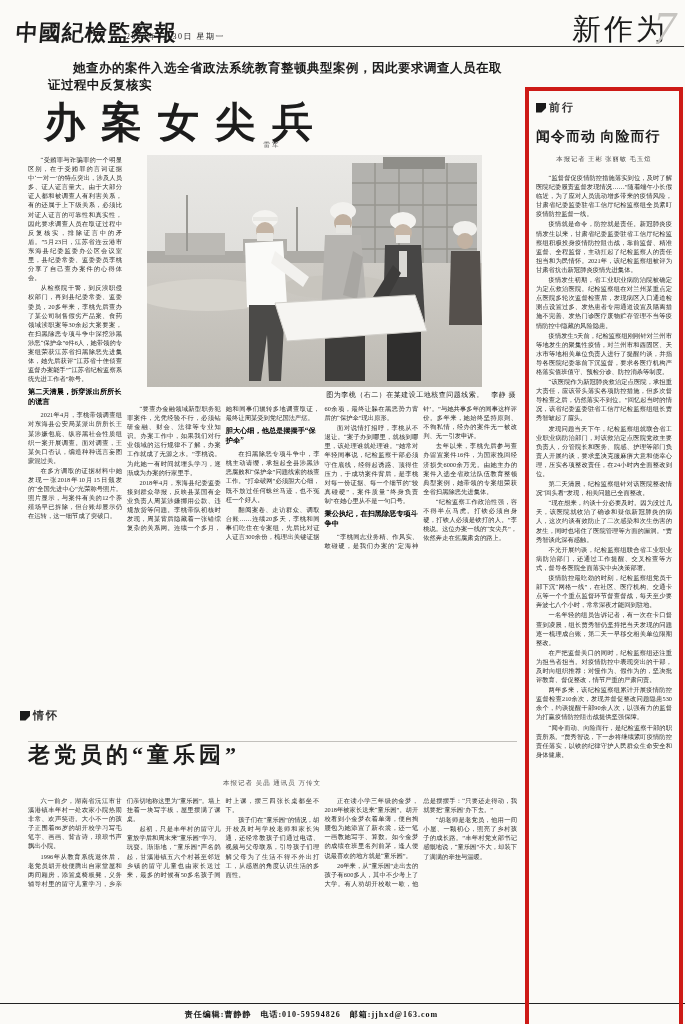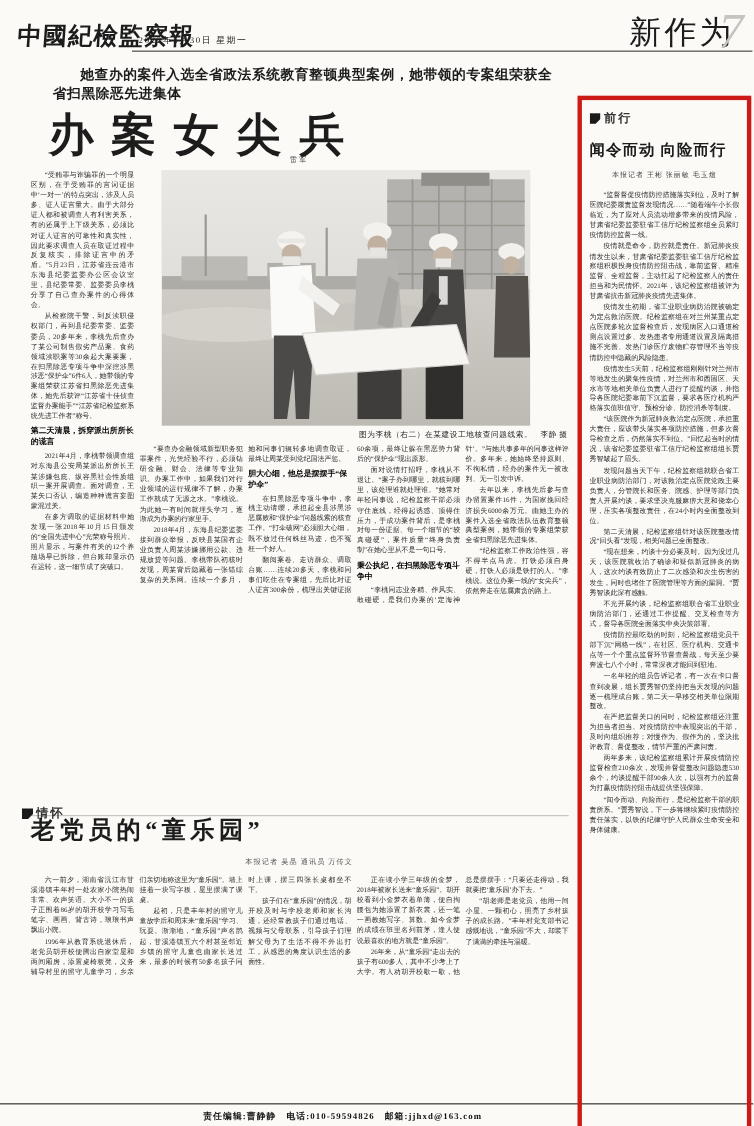--- a/index.html
+++ b/index.html
@@ -44,21 +44,21 @@
     margin:4px 0 3px 0 !important; line-height:10px !important;
   }
   .main-col1 { left:28px; top:155px; width:94px; height:588px; overflow:hidden; }
   .photo-frame { left:147px; top:155px; width:335px; height:232px; background:#d8d7d4; overflow:hidden; }
   .photo-caption { left:147px; top:390px; width:369px; font-size:7px; color:#222; text-align:right; letter-spacing:.5px; }
   .main-flow { left:127px; top:404px; width:390px; height:338px; overflow:hidden; column-count:4; column-gap:5px; }
 
   .section-divider { left:28px; top:741px; width:489px; height:0; border-top:1px solid #c2c0bc; }
 
   
-  .bottom-label { left:20px; top:732px; display:flex; align-items:center; gap:3px; }
+  .bottom-label { left:20px; top:708px; display:flex; align-items:center; gap:3px; }
   .label-icon { width:10px; height:10px; background:#1a1a1a; clip-path:polygon(0 0,100% 0,100% 55%,55% 100%,0 100%); }
   .label-text { font-size:11px; font-weight:bold; letter-spacing:2px; color:#333; }
   .bottom-title { left:28px; top:740px; width:488px; text-align:left; font-size:22px; font-weight:bold; letter-spacing:4px; }
   .bottom-byline { left:28px; top:779px; width:488px; text-align:center; font-size:6.5px; color:#555; letter-spacing:1px; }
   .bottom-body { left:28px; top:796px; width:489px; height:206px; overflow:hidden; column-count:5; column-gap:5px; }
 
   
   .red-box {
     left:525px; top:87px; width:158px; height:955px;
     border:4px solid #cd1a16; background:transparent; z-index:5;
@@ -75,21 +75,21 @@
 </style>
 </head>
 <body>
 
 <div class="abs masthead-logo">中國紀檢監察報</div>
 <div class="abs masthead-date">2022年5月30日 星期一</div>
 <div class="abs header-rule"></div>
 <div class="abs section-name">新作为</div>
 <div class="abs page-number">7</div>
 
-<div class="abs kicker">她查办的案件入选全省政法系统教育整顿典型案例，她带领的专案组荣获全省扫黑除恶先进集体</div>
+<div class="abs kicker">她查办的案件入选全省政法系统教育整顿典型案例，因此要求调查人员在取证过程中反复核实</div>
 <div class="abs main-title">办案女尖兵</div>
 <div class="abs main-byline">雷军</div>
 
 <div class="abs main-col1 body-text">
 
 <p>“受贿罪与诈骗罪的一个明显区别，在于受贿罪的言词证据中‘一对一’的特点突出，涉及人员多、证人证言量大。由于大部分证人都和被调查人有利害关系，有的还属于上下级关系，必须比对证人证言的可靠性和真实性，因此要求调查人员在取证过程中反复核实，排除证言中的矛盾。”5月23日，江苏省连云港市东海县纪委监委办公区会议室里，县纪委常委、监委委员李桃分享了自己查办案件的心得体会。</p>
     <p>从检察院干警，到反渎职侵权部门，再到县纪委常委、监委委员，20多年来，李桃先后查办了某公司制售假劣产品案、食药领域渎职案等30余起大案要案，在扫黑除恶专项斗争中深挖涉黑涉恶“保护伞”6件6人，她带领的专案组荣获江苏省扫黑除恶先进集体，她先后获评“江苏省十佳侦查监督办案能手”“江苏省纪检监察系统先进工作者”称号。</p>
     <p class="flow-subhead">第二天清晨，拆穿派出所所长的谎言</p>
     <p>2021年4月，李桃带领调查组对东海县公安局某派出所所长王某涉嫌包庇、纵容黑社会性质组织一案开展调查。面对调查，王某矢口否认，编造种种谎言妄图蒙混过关。</p>
     <p>在多方调取的证据材料中她发现一张2018年10月15日颁发的“全国先进中心”光荣称号照片。照片显示，与案件有关的12个养殖场早已拆除，但台账却显示仍在运转，这一细节成了突破口。</p>

